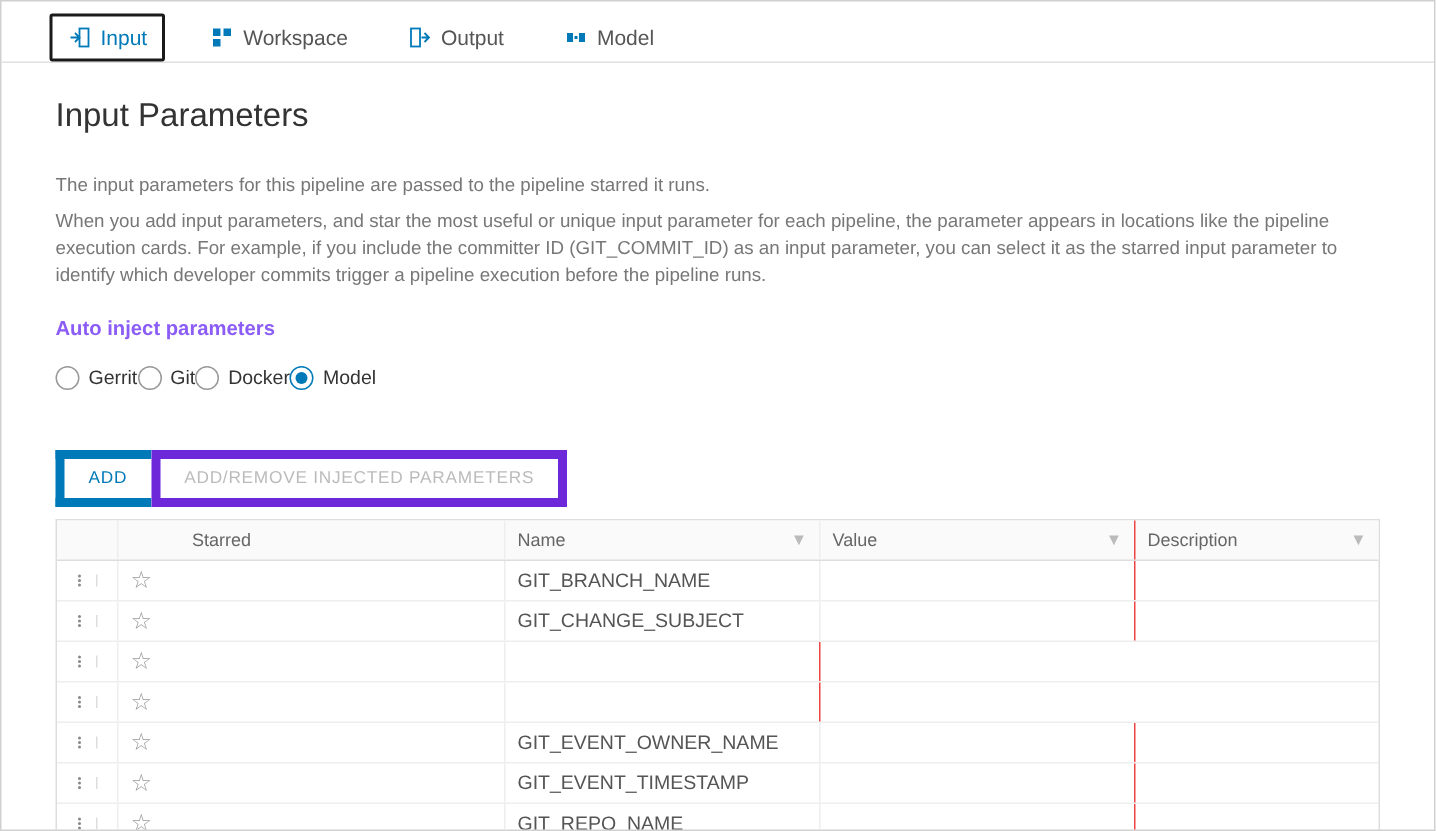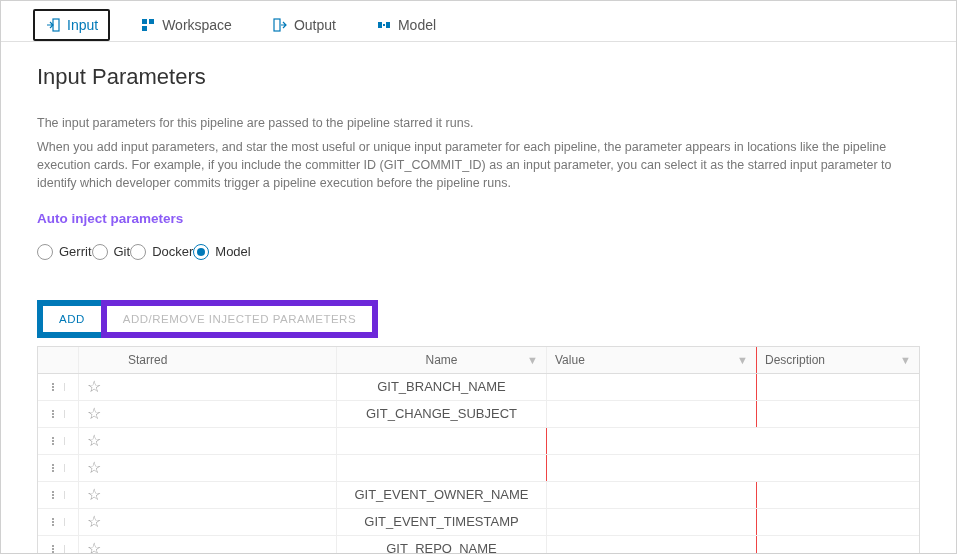--- a/index.html
+++ b/index.html
@@ -123,21 +123,21 @@
     font-size: 12px;
   }
   .th, .td {
     padding: 6px 8px;
     display: flex;
     align-items: center;
   }
   .col-menu { width: 40px; justify-content: center;}
   .col-star { width: 42px; border-left: 1px solid #eee;}
   .col-starred { width: 216px; }
-  .col-name { width: 210px; border-left: 1px solid #eee; justify-content: center;}
+  .col-name { width: 210px; border-left: 1px solid #eee;}
   .col-value { width: 210px; border-left: 1px solid #eee;}
   .col-desc { flex: 1; border-left: 1px solid #ef4444;}
   .th { position: relative; }
   .th .filter-icon {
     position: absolute;
     right: 8px;
     color: #bbb;
     font-size: 11px;
   }
   .tr {

